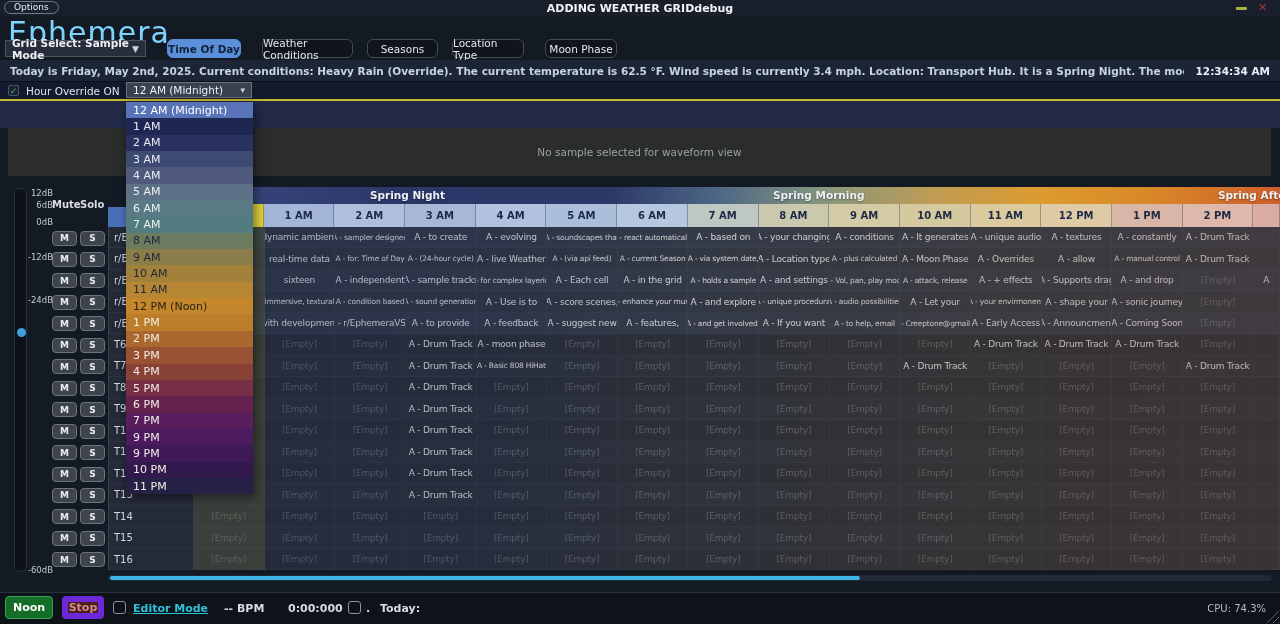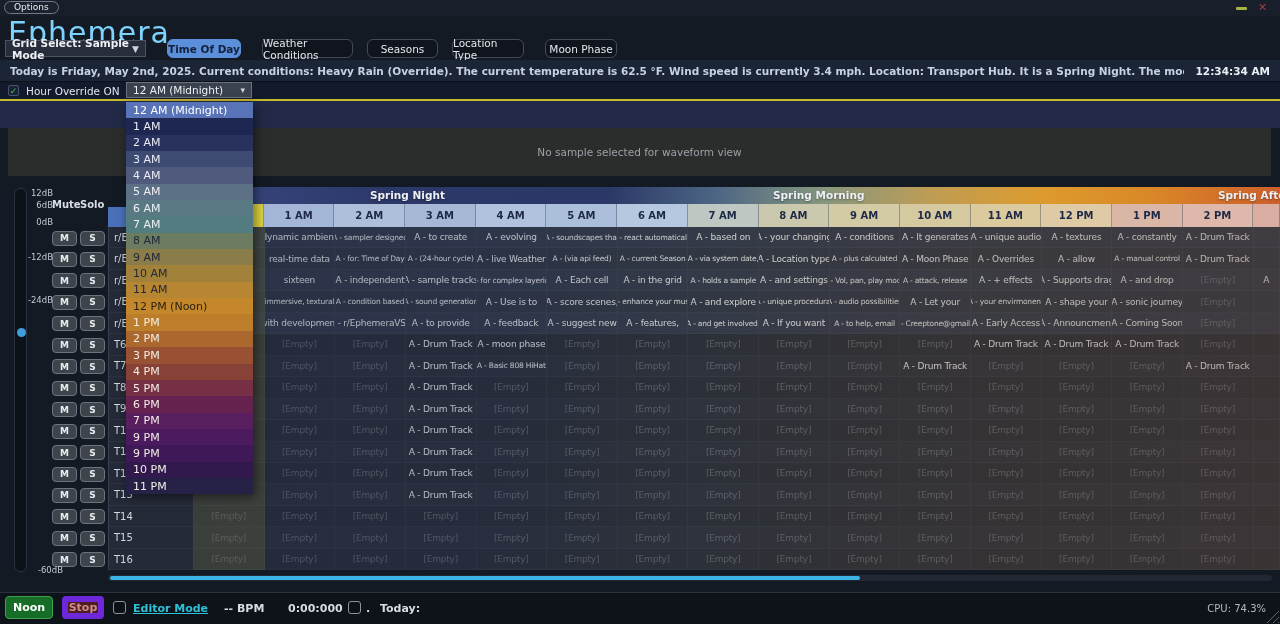--- a/index.html
+++ b/index.html
@@ -101,20 +101,21 @@
   .cpu { position:absolute; right:14px; top:10px; font-size:10px; color:#b4bac2; }
   .grip { position:absolute; right:1px; bottom:1px; width:14px; height:14px;
     background:repeating-linear-gradient(135deg,transparent 0 3px,#5a6068 3px 4px);
     clip-path:polygon(100% 0,100% 100%,0 100%); }
 </style>
 </head>
 <body>
 
 <div class="titlebar">
   <div class="options-btn">Options</div>
+  <div class="win-title">ADDING WEATHER GRIDdebug</div>
   <div class="win-min"></div>
   <div class="win-close">✕</div>
 </div>
 
 <div class="logo">Ephemera</div>
 <div class="grid-select">
   <span>Grid Select: Sample Mode</span>
   <span class="caret">▼</span>
 </div>
 <div class="tab active" style="left:167px;width:74px;">Time Of Day</div>
@@ -553,21 +554,21 @@
         <div class="ms-btn">M</div>
         <div class="ms-btn">S</div>
       </div>
     </div>
   <div id="db-scale">
       <div class="db-label" style="top: 1px;">12dB</div>
       <div class="db-label" style="top: 13px;">6dB</div>
       <div class="db-label" style="top: 30px;">0dB</div>
       <div class="db-label" style="top: 65px;">-12dB</div>
       <div class="db-label" style="top: 108px;">-24dB</div>
-      <div class="db-label" style="top: 378px; margin-left: 10px;">-60dB</div>
+      <div class="db-label" style="top: 378px;">-60dB</div>
     </div>
 </div>
 
 <div class="dd-list">
     <div class="dd-item sel" style="background: rgb(88, 115, 183); color: rgb(255, 255, 255);">12 AM (Midnight)</div>
     <div class="dd-item" style="background: rgb(30, 39, 82); color: rgb(232, 234, 242);">1 AM</div>
     <div class="dd-item" style="background: rgb(41, 50, 94); color: rgb(232, 234, 242);">2 AM</div>
     <div class="dd-item" style="background: rgb(61, 74, 114); color: rgb(232, 234, 242);">3 AM</div>
     <div class="dd-item" style="background: rgb(80, 90, 124); color: rgb(232, 234, 242);">4 AM</div>
     <div class="dd-item" style="background: rgb(93, 113, 134); color: rgb(236, 238, 242);">5 AM</div>

